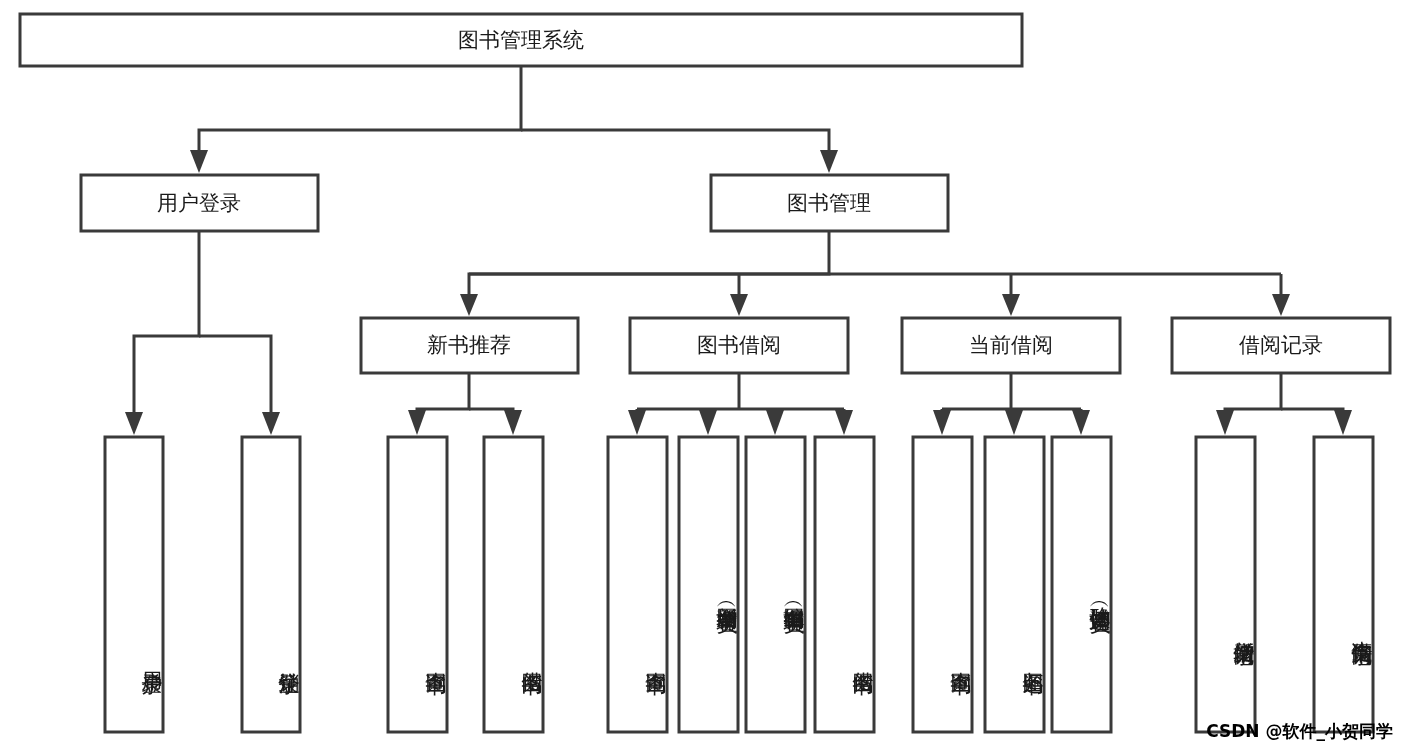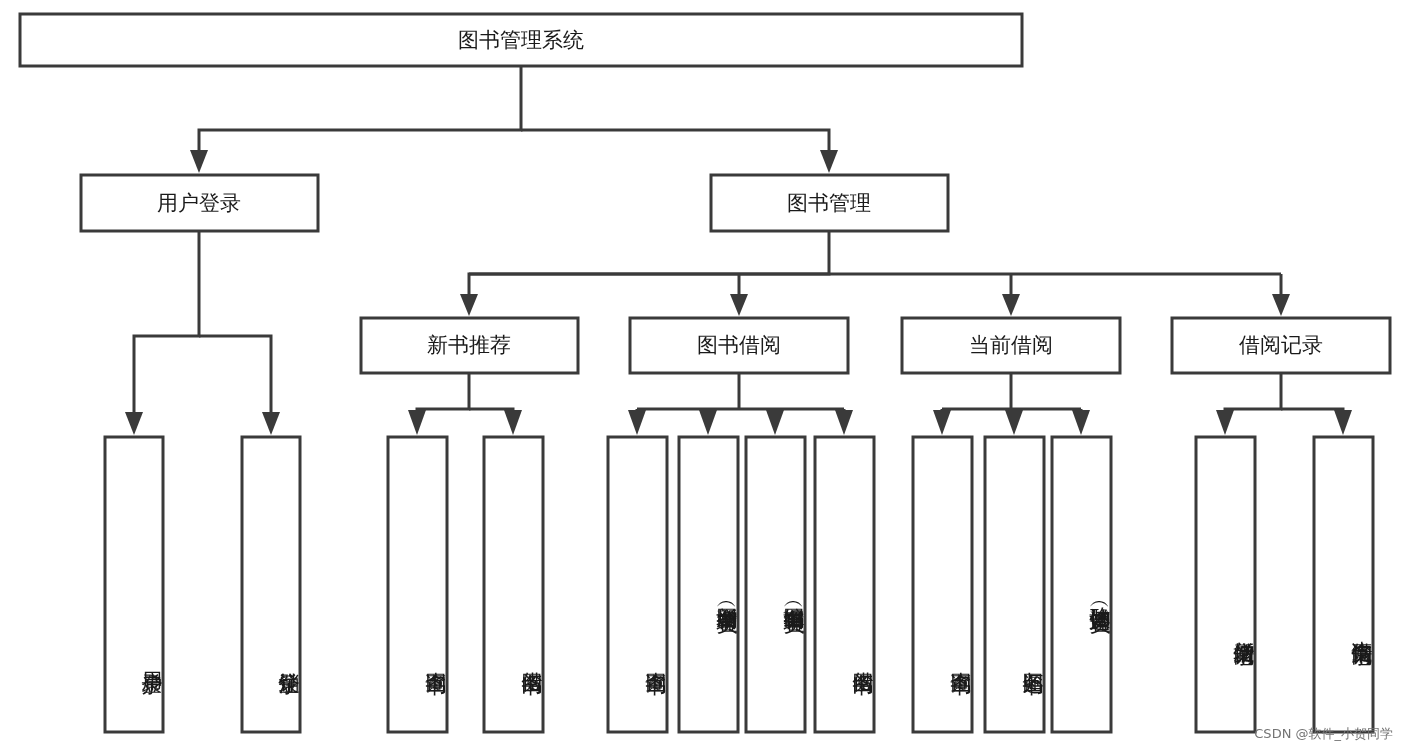--- a/index.html
+++ b/index.html
@@ -64,23 +64,24 @@
     display: flex;
     align-items: flex-start;
     justify-content: center;
     pointer-events: none;
   }
   .watermark {
     position: absolute;
     right: 10px;
     bottom: 4px;
     font-family: "DejaVu Sans", "Liberation Sans", sans-serif;
-    font-size: 13px;
-    color: #737373;
+    font-size: 17px;
+    color: #000000;
     white-space: nowrap;
+    font-weight: bold;
   }
 </style>
 </head>
 <body>
 
 <div id="diagram-root">
 
   <svg class="diagram" viewBox="0 0 1405 747">
 
     <g>

